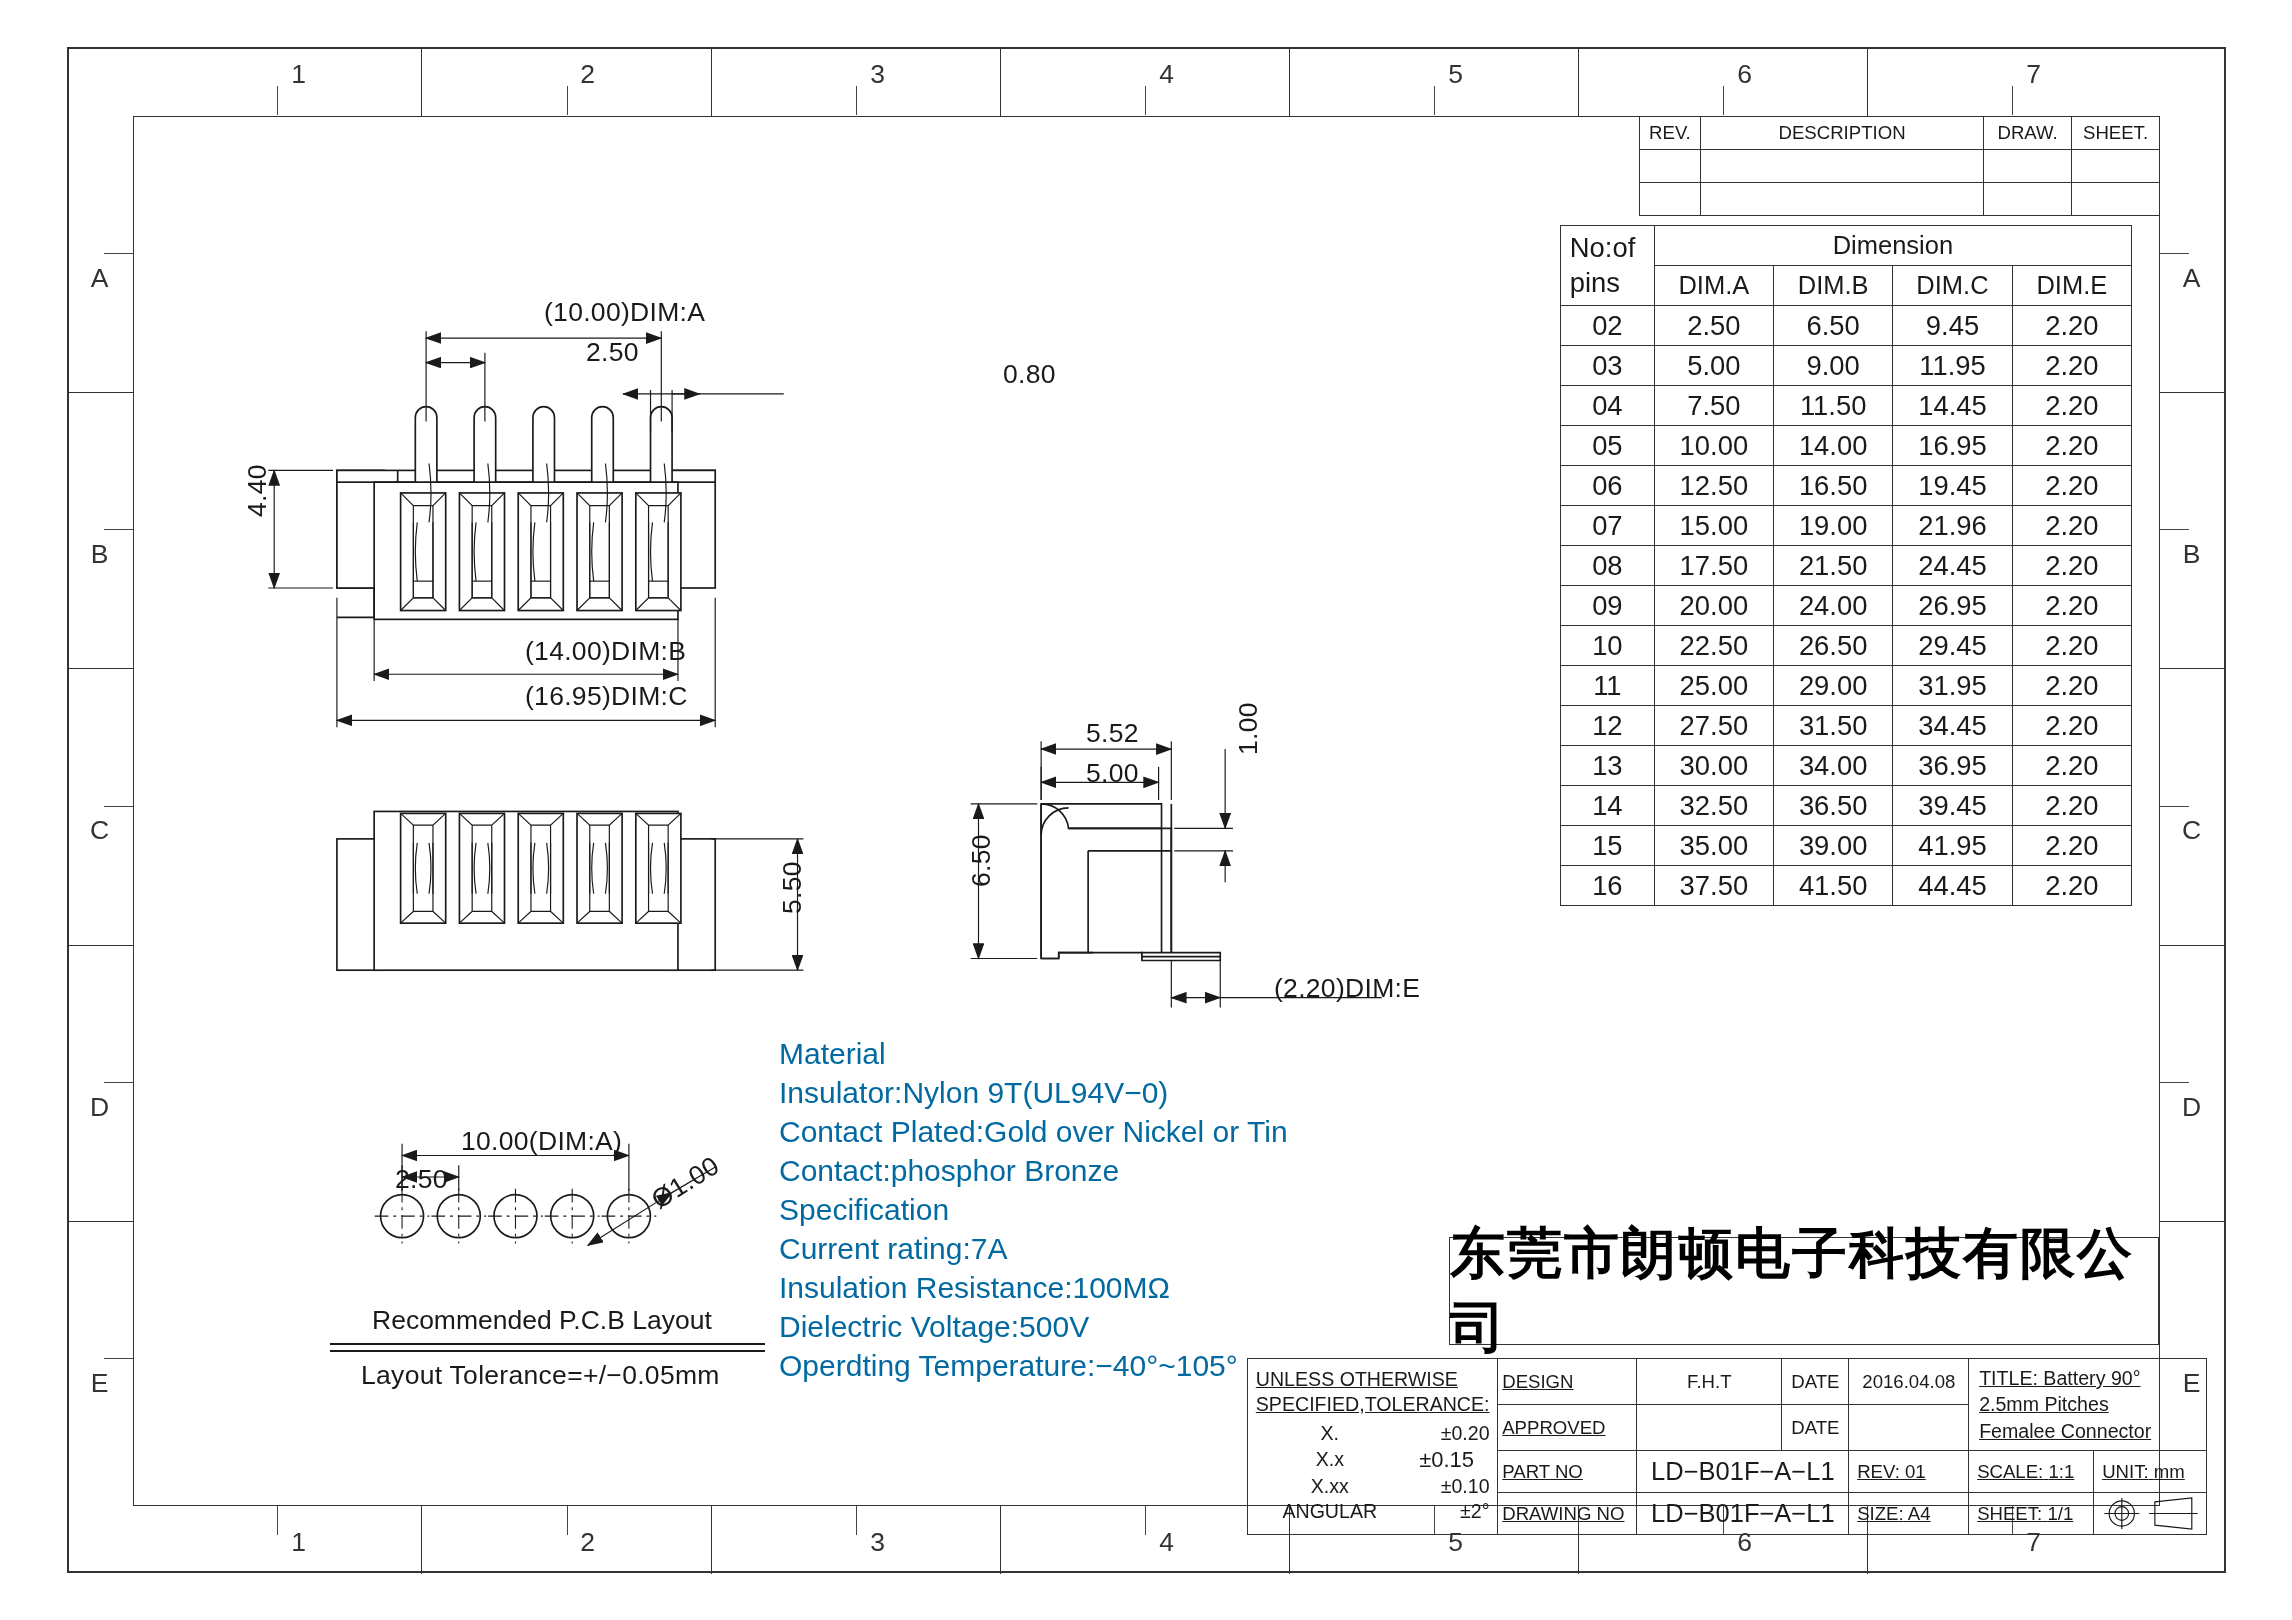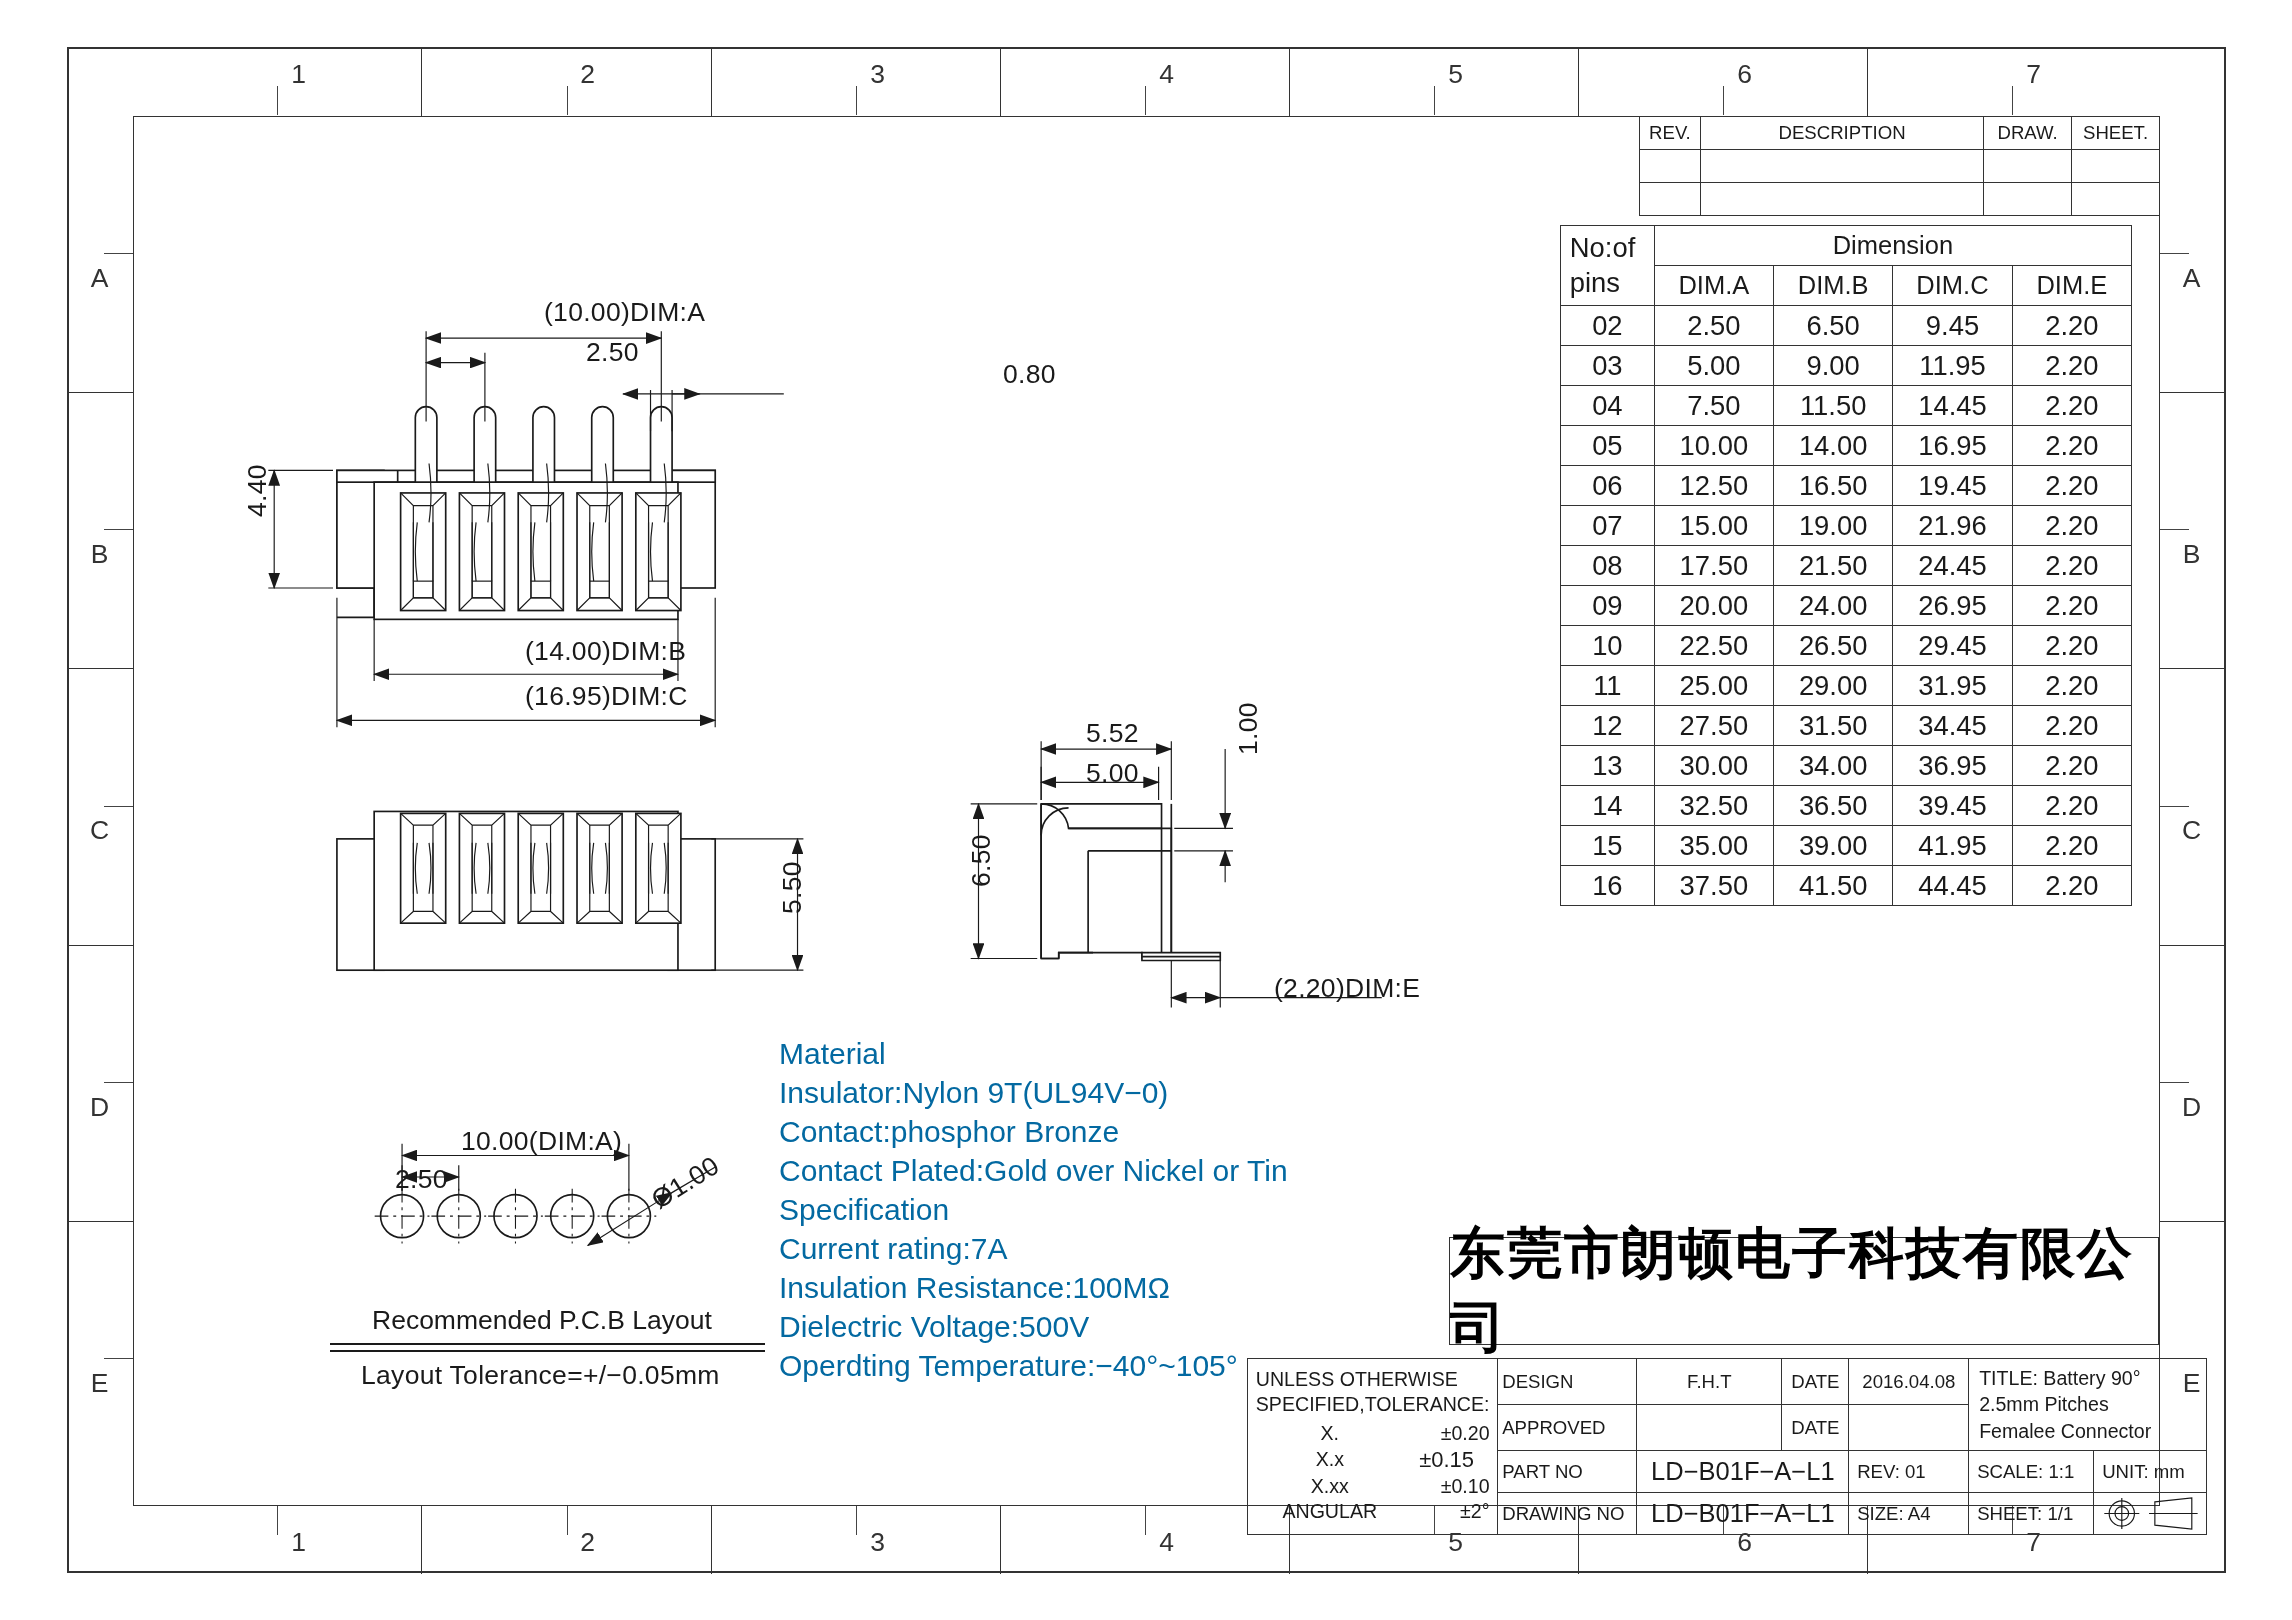--- a/index.html
+++ b/index.html
@@ -49,21 +49,21 @@
   .rev-table td { height:33px; font-size:18.6px; }
 
   
   .dim-table { position:absolute; left:1560px; top:225px; width:572px; }
   .dim-table td { height:40px; font-size:27.4px; }
   .dim-table td.hdr { font-size:25.5px; }
 
   
   .title-block { position:absolute; left:1247px; top:1358px; }
   .title-block td { font-size:18.6px; padding:2px 3.9px; }
-  .tb-left { font-size:18.6px; text-align:left !important; }
+  .tb-left { font-size:18.6px; text-align:left !important;text-decoration:underline; }
 
   .company-box {
     position:absolute; left:1449px; top:1237px; width:710px; height:108px;
     border:1.6px solid #333; display:flex; align-items:center; justify-content:center;
   }
   .company-name {
     font-size:55px; font-weight:bold; letter-spacing:2px;
     font-family:"DejaVu Sans", sans-serif; color:#000;
   }
 
@@ -523,22 +523,22 @@
   <div class="pcb-cap" style="left:372px; top:1307px;">
     <div class="t cap1" style="position:static;">Recommended P.C.B Layout</div>
   </div>
   <div class="rule" style="left:330px; top:1343px; width:435px;"></div>
   <div class="rule" style="left:330px; top:1350px; width:435px;"></div>
   <div class="t cap2 dimtxt" style="left:361px; top:1362px;">Layout Tolerance=+/−0.05mm</div>
 
   <div class="spec-block">
     <div>Material</div>
     <div>Insulator:Nylon 9T(UL94V−0)</div>
+    <div>Contact Plated:Gold over Nickel or Tin</div>
     <div>Contact:phosphor Bronze</div>
-    <div>Contact Plated:Gold over Nickel or Tin</div>
     <div>Specification</div>
     <div>Current rating:7A</div>
     <div>Insulation Resistance:100MΩ</div>
     <div>Dielectric Voltage:500V</div>
     <div>Operdting Temperature:−40°~105°</div>
   </div>
 
   <div class="company-box">
     <span class="company-name">东莞市朗顿电子科技有限公司</span>
   </div>

